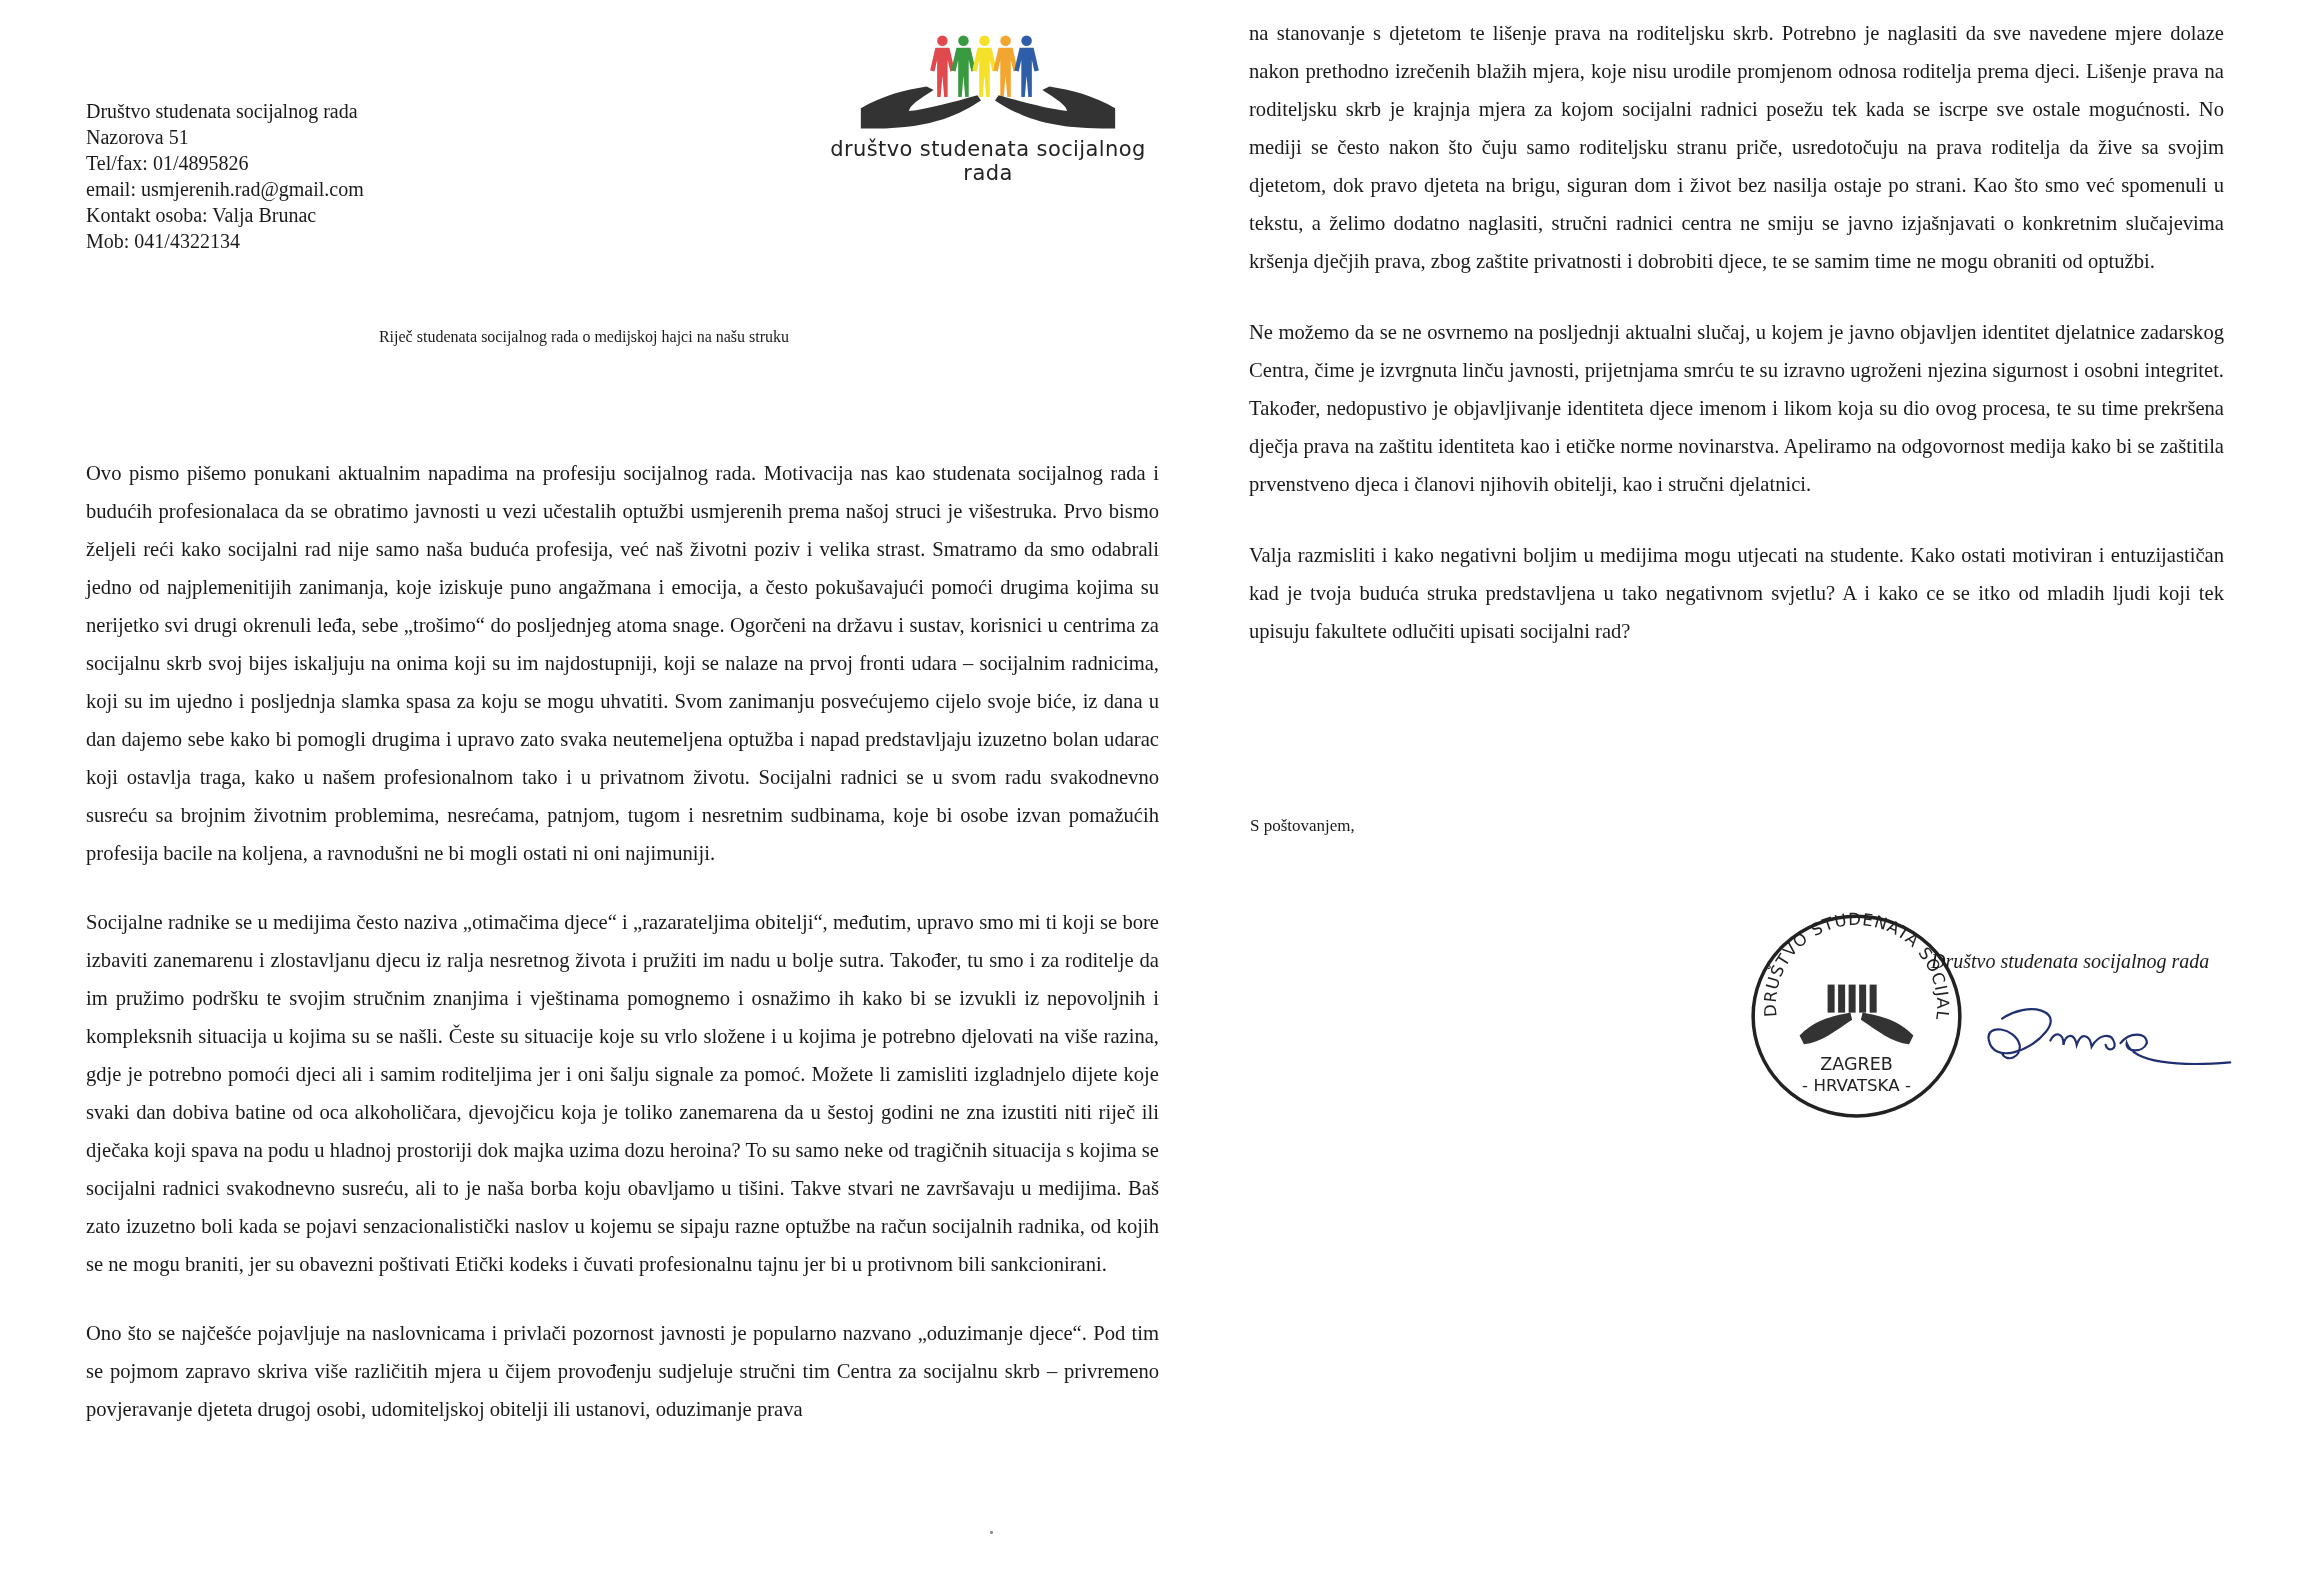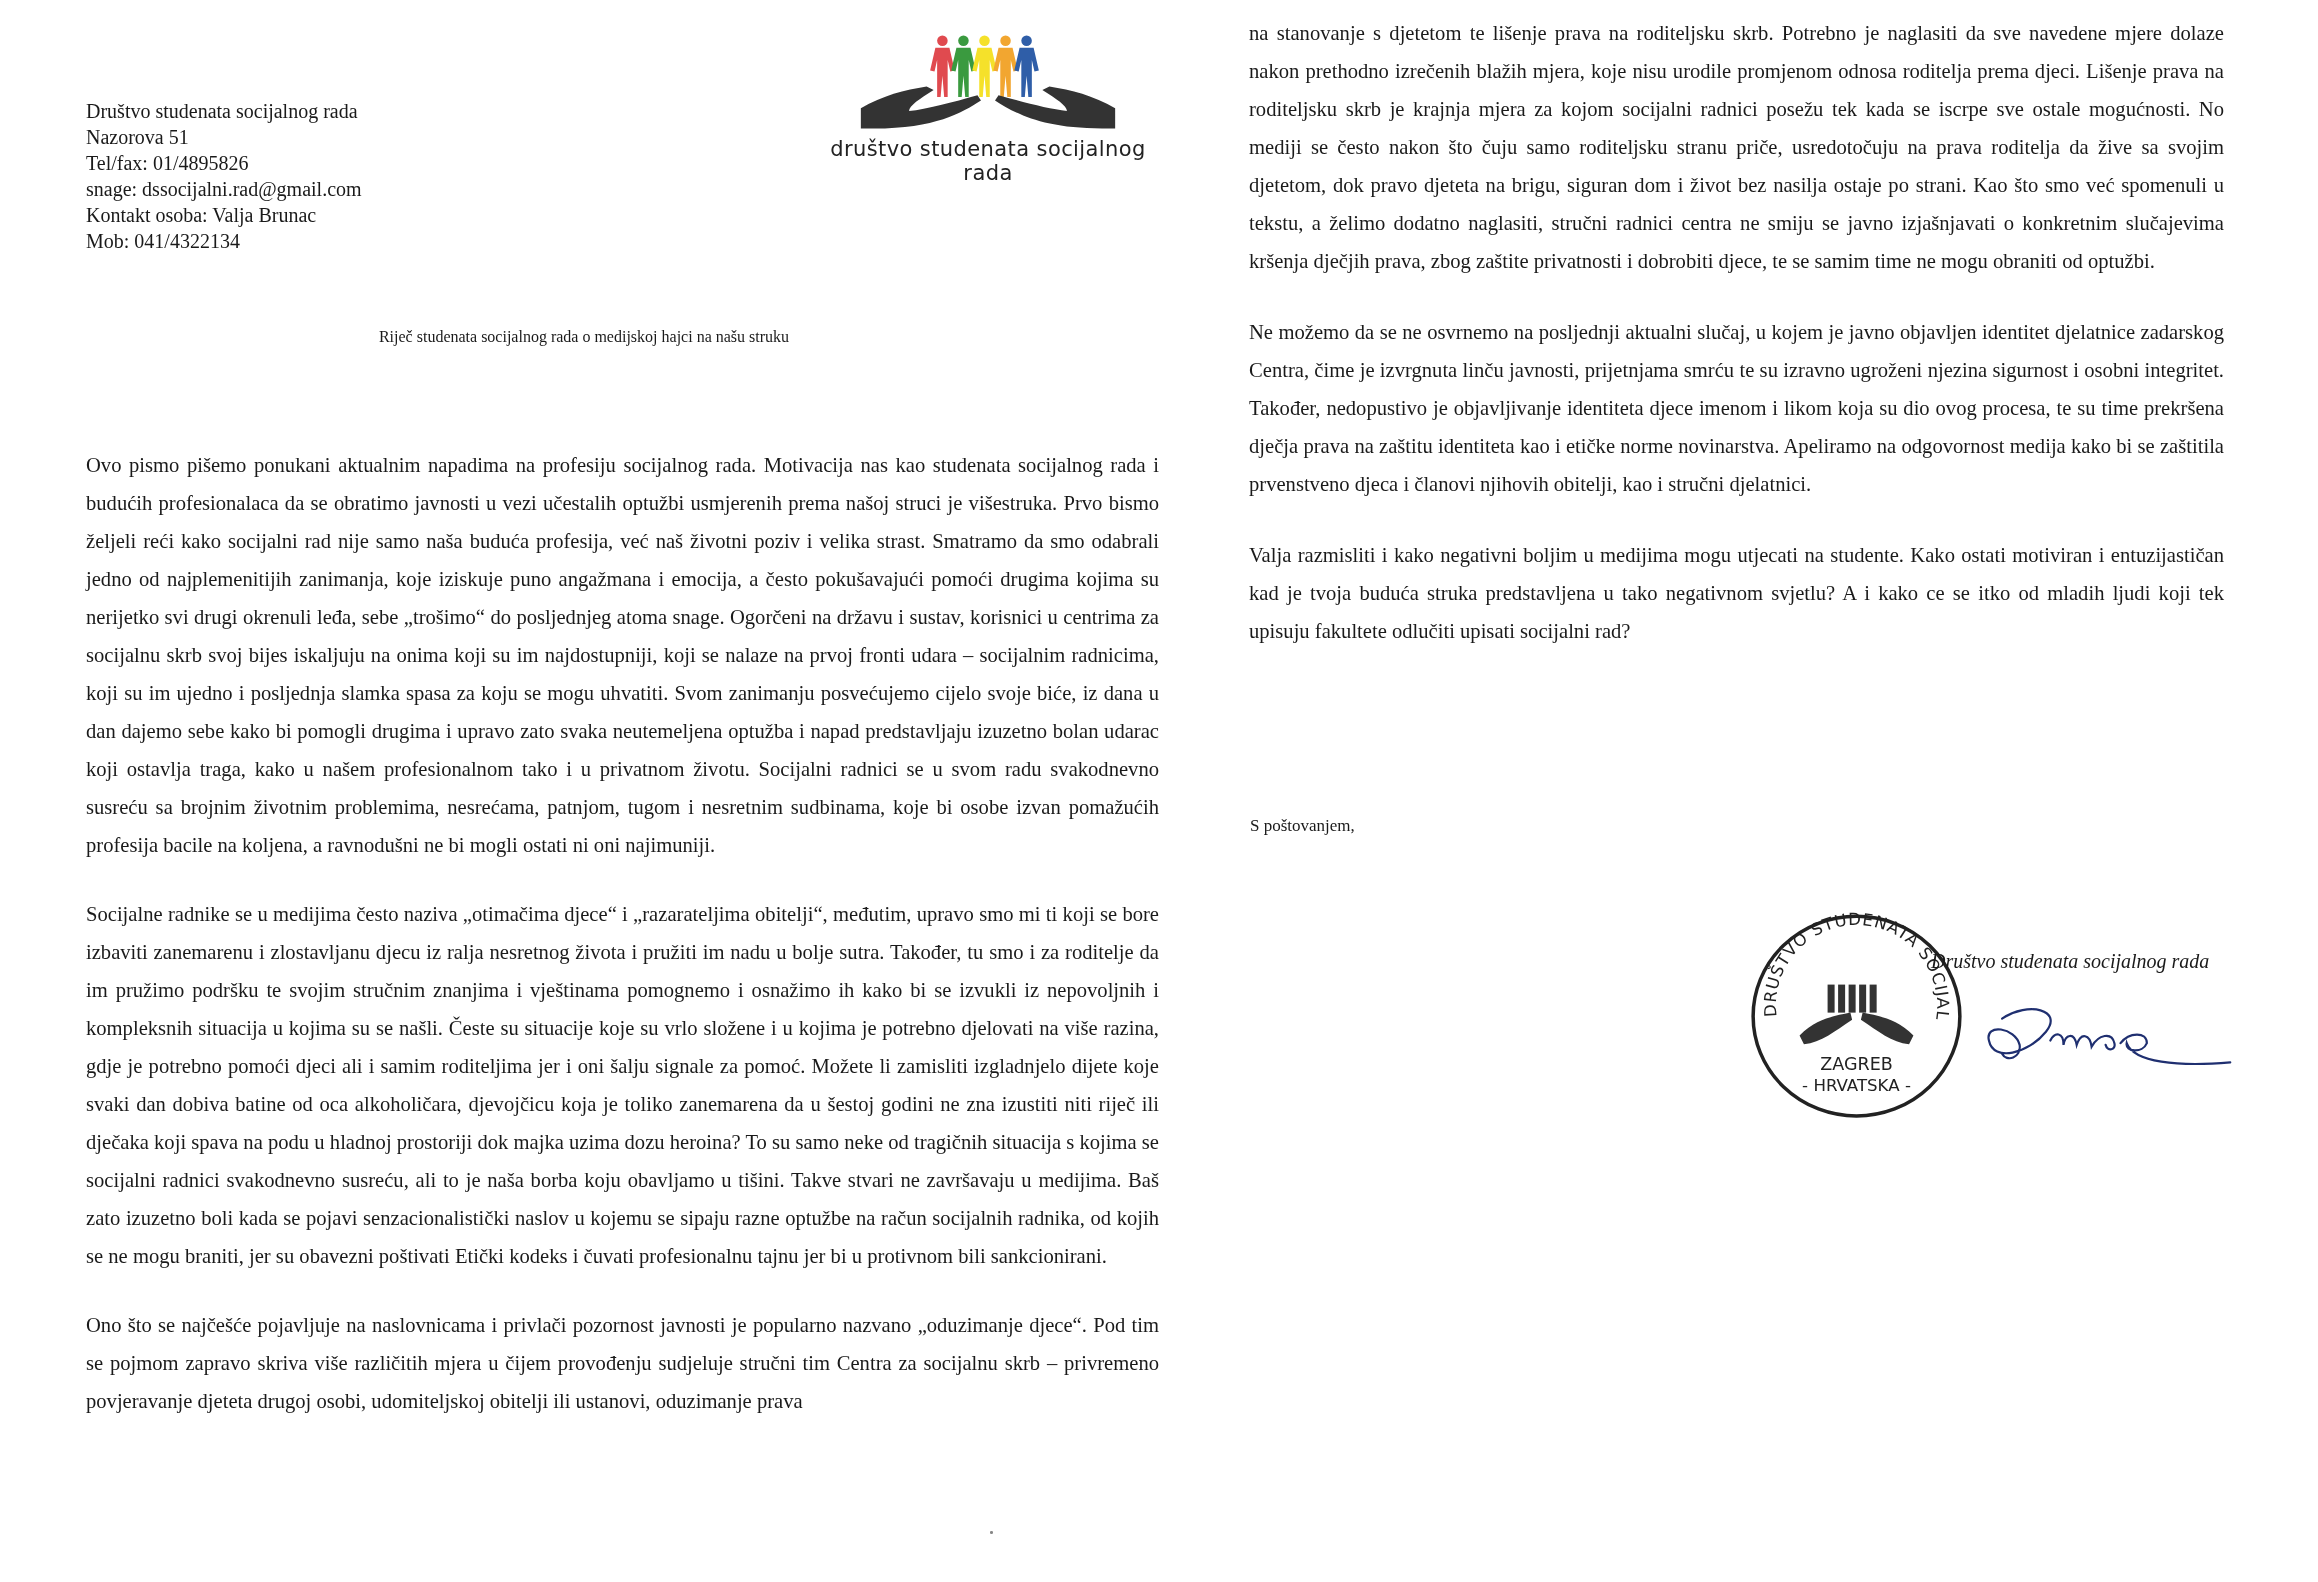--- a/index.html
+++ b/index.html
@@ -8,40 +8,40 @@
   .page { position:absolute; top:0; height:1582px; }
   .page-left { left:0; width:1168px; }
   .page-right { left:1168px; width:1151px; }
   .contact { position:absolute; left:86px; top:98px; font-size:20px; line-height:26px; }
   .contact div { white-space:nowrap; }
   .logo { position:absolute; left:821px; top:24.6px; width:334px; height:149px; }
   .logo-text { position:absolute; left:0; top:112px; width:334px; text-align:center;
                font-family:"DejaVu Sans", sans-serif; font-size:21px; letter-spacing:0.4px; color:#222; }
   .letter-title { position:absolute; left:0; width:1168px; top:328px; text-align:center; font-size:16px; }
   .body-text { font-size:20.6px; line-height:38px; text-align:justify; }
-  .body-text p { margin:0 0 31px 0; }
+  .body-text p { margin:8px 0 31px 0; }
   .left-body { position:absolute; left:86px; top:446px; width:1073px; }
   .right-body { position:absolute; left:1249px; top:14px; width:992px; }
   .right-body p { margin:0 17px 33px 0; }
   .closing { position:absolute; left:1250px; top:816px; font-size:17px; }
   .stamp { position:absolute; left:1747px; top:904px; width:219px; height:219px; }
   .sig-org { position:absolute; left:1931px; top:950px; font-style:italic; font-size:20px; white-space:nowrap; }
   .signature { position:absolute; left:1967px; top:992px; width:272px; height:97px; }
   .scan-mark { position:absolute; left:990px; top:1531px; width:2.6px; height:2.6px; background:#888; border-radius:50%; }
 </style>
 </head>
 <body>
 
 <div class="page page-left">
 
   <div class="contact">
     <div>Društvo studenata socijalnog rada</div>
     <div>Nazorova 51</div>
     <div>Tel/fax: 01/4895826</div>
-    <div>snage: dssocijalni.rad@gmail.com</div>
+    <div>email: usmjerenih.rad@gmail.com</div>
     <div>Kontakt osoba: Valja Brunac</div>
     <div>Mob: 041/4322134</div>
   </div>
 
   <div class="logo">
     <svg width="334" height="114" viewBox="0 0 380 130">
       <g id="figs">
 
         <g transform="translate(128,12)" fill="#e04a4f">
             <circle cx="10" cy="6" r="6"></circle>

